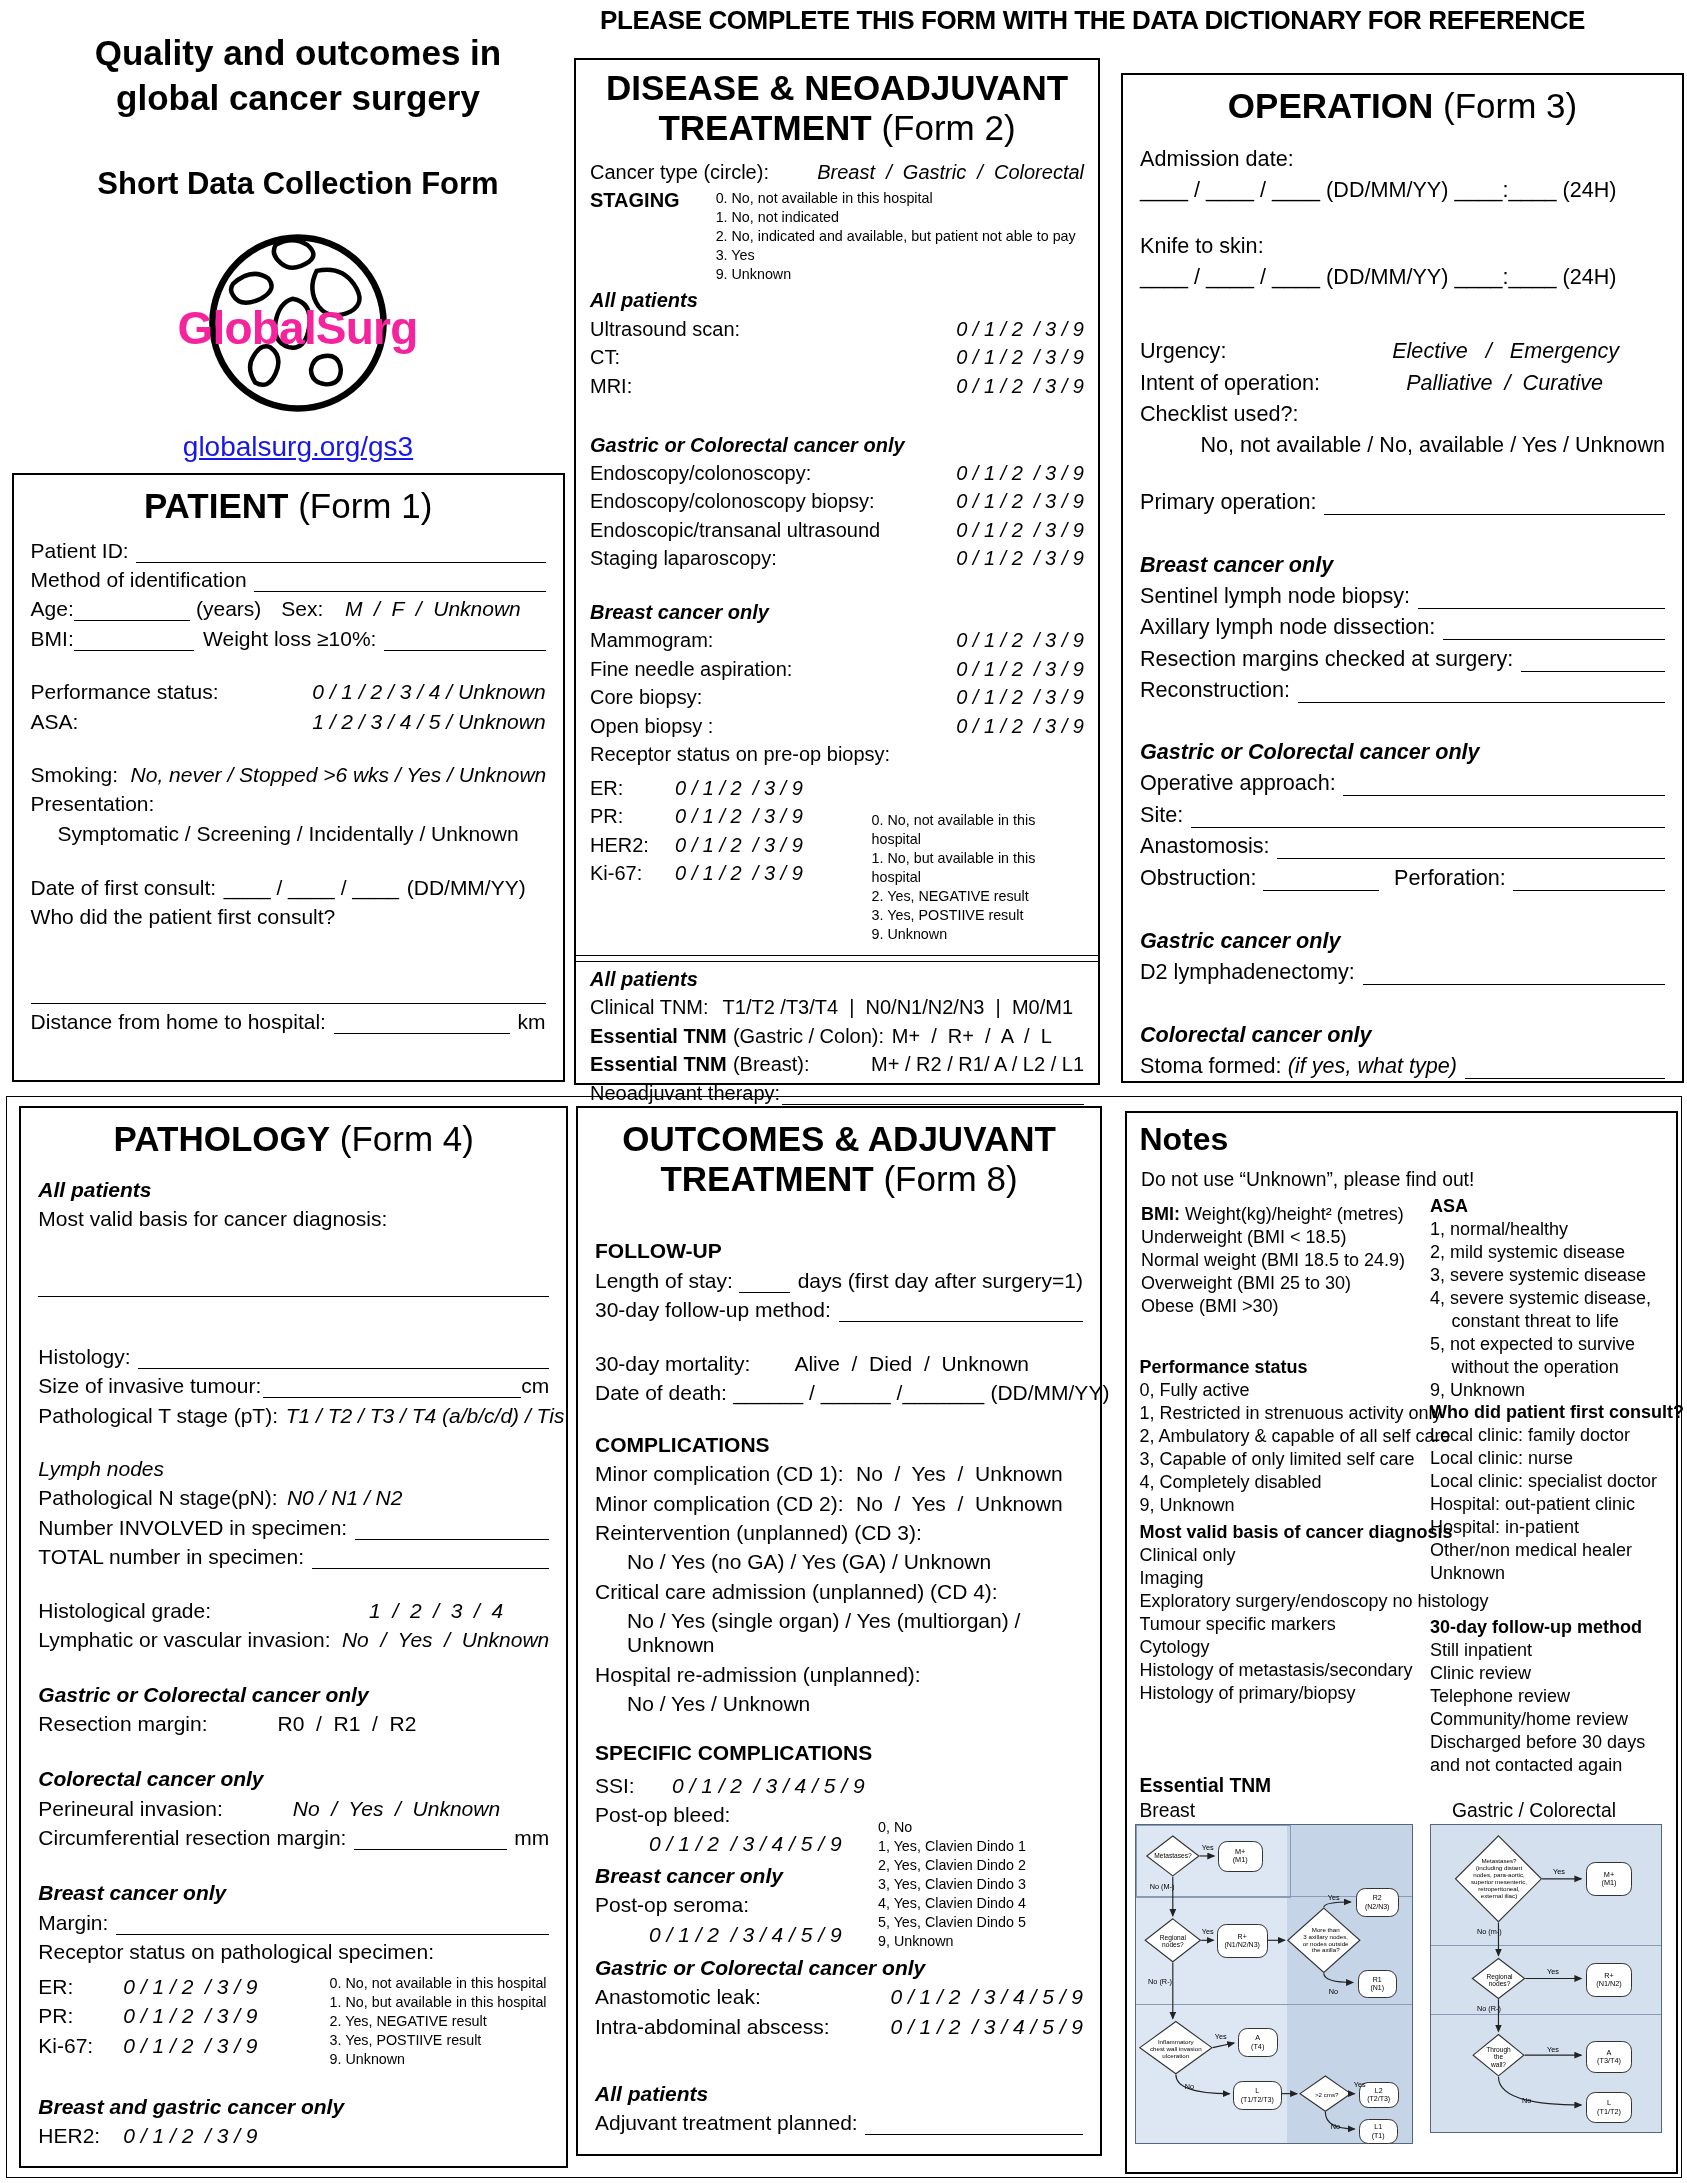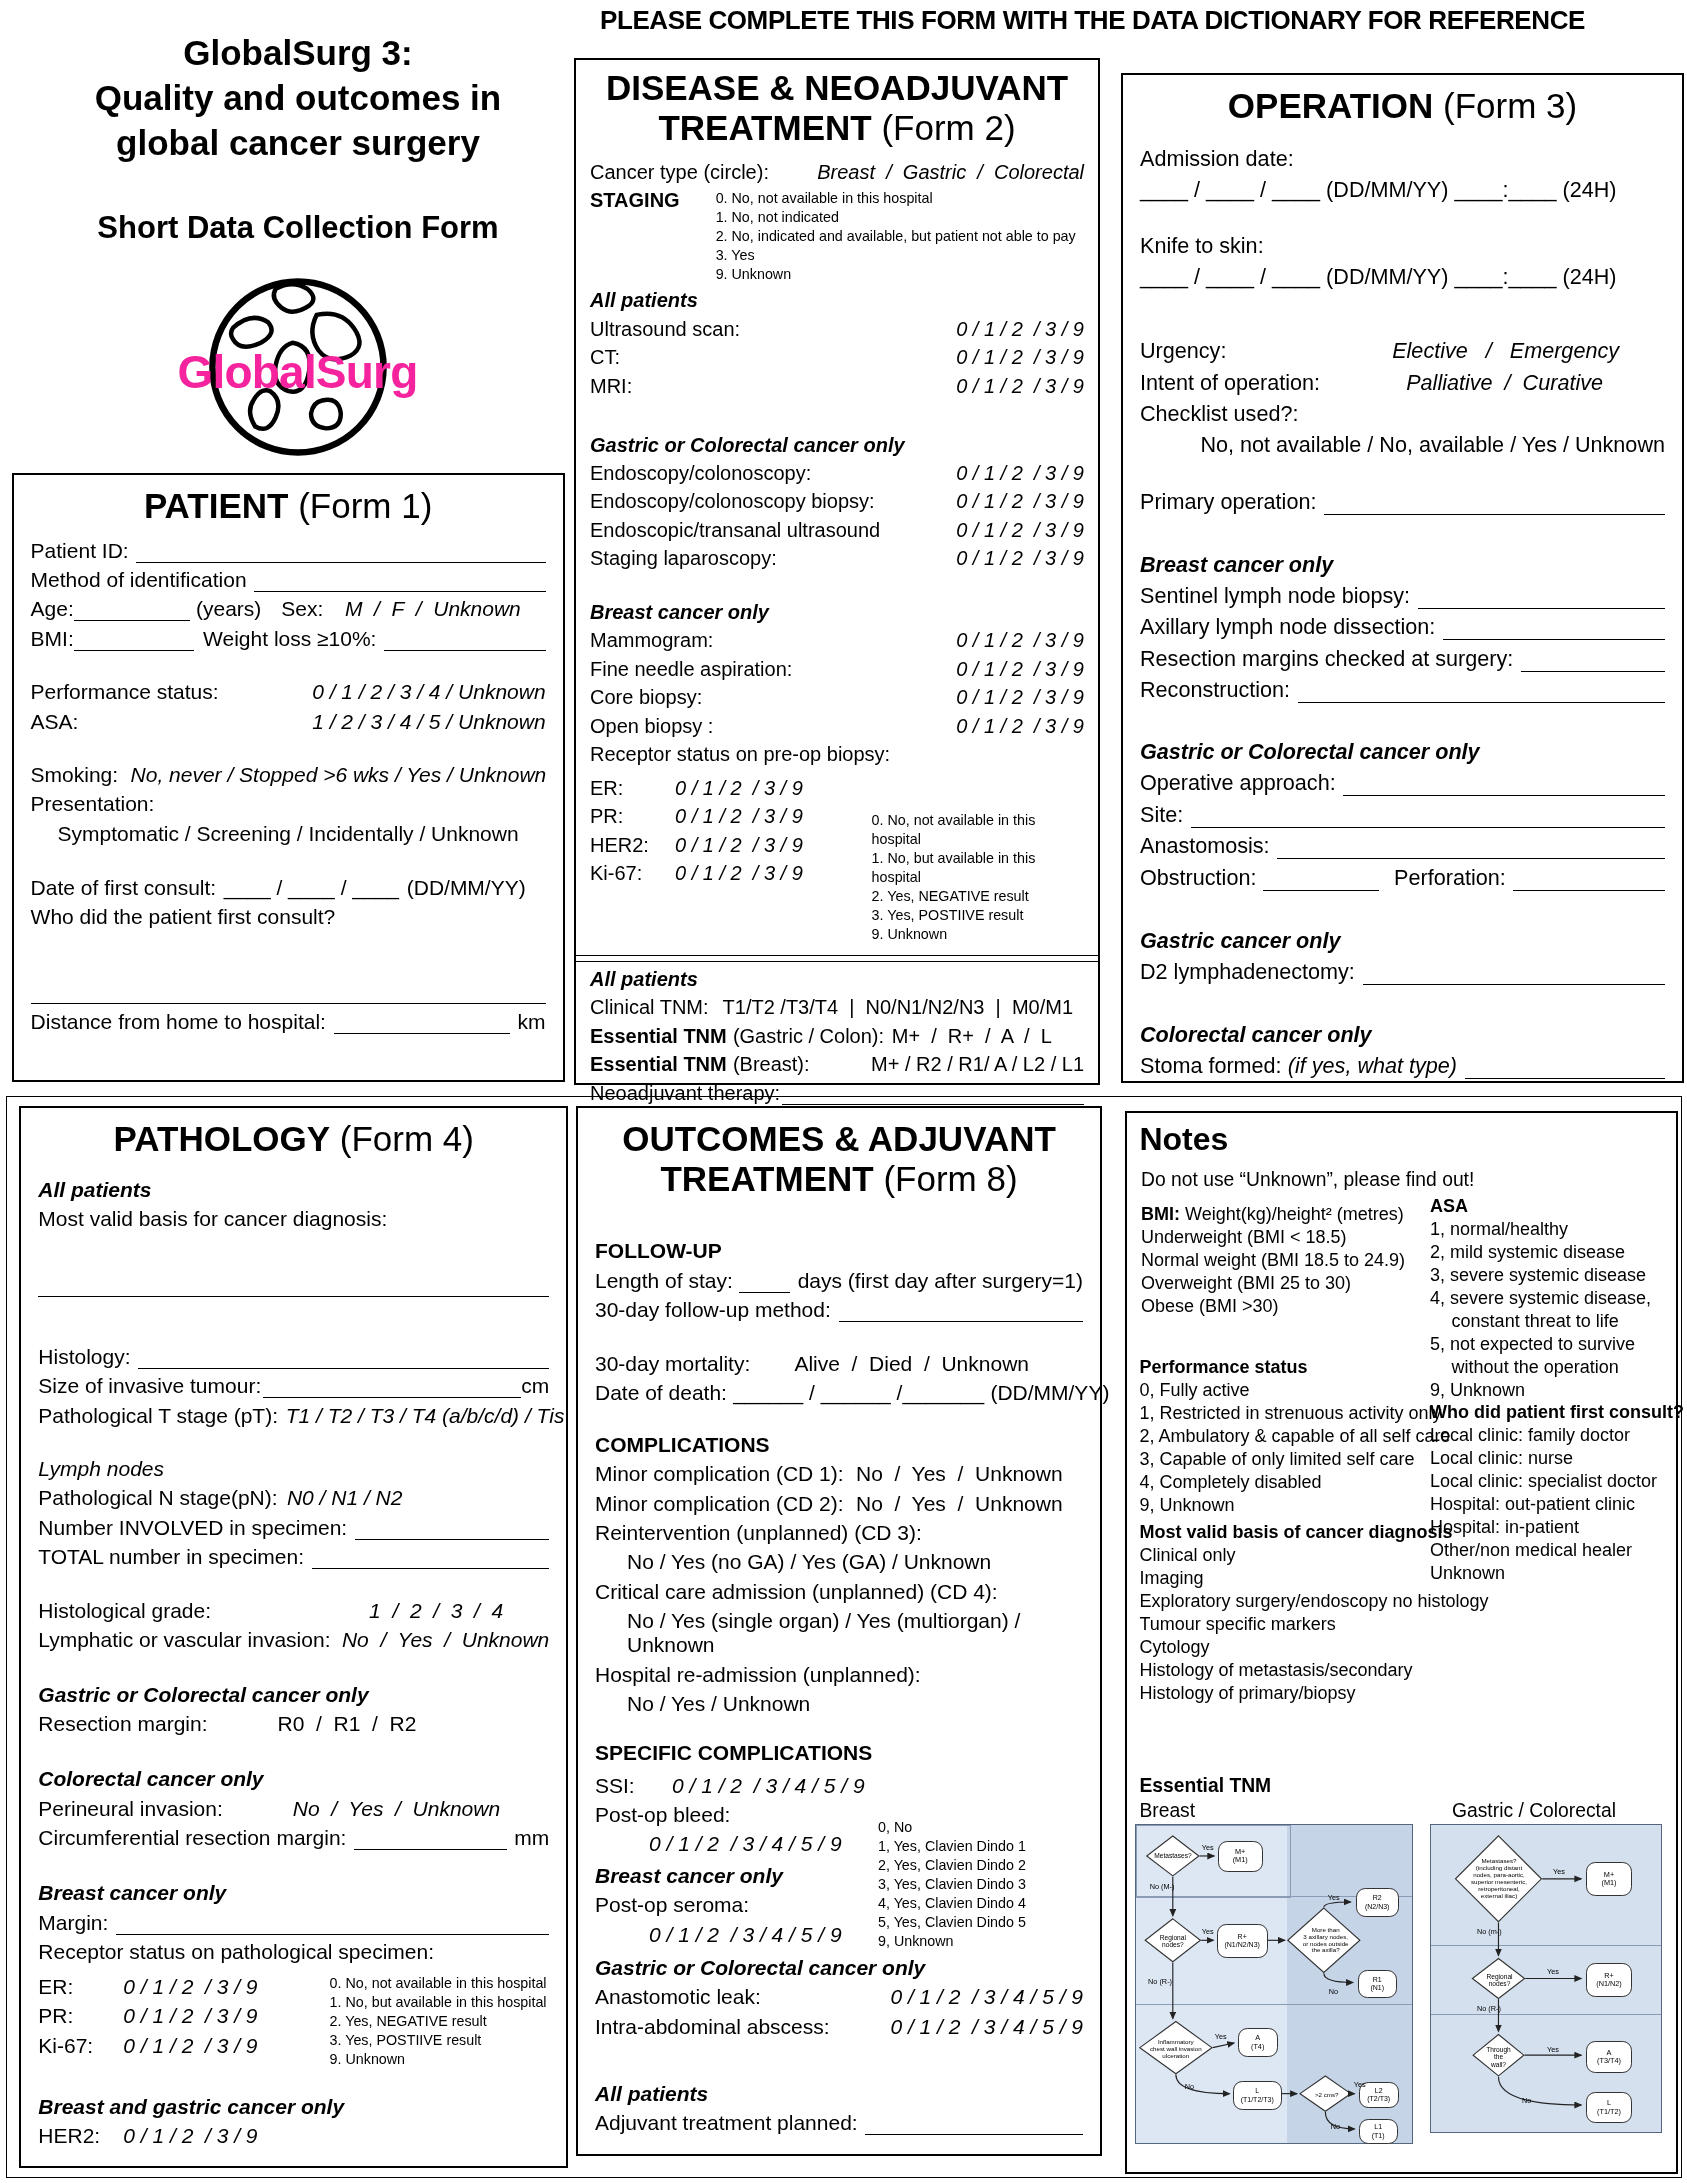--- a/index.html
+++ b/index.html
@@ -76,21 +76,20 @@
   .dlbl{position:absolute;display:flex;align-items:center;justify-content:center;
         text-align:center;white-space:pre-line;font-size:6.6px;line-height:1.12;}
   .albl{position:absolute;font-size:7.3px;white-space:pre;}
 </style>
 </head>
 <body>
 
 <div id="hdr">PLEASE COMPLETE THIS FORM WITH THE DATA DICTIONARY FOR REFERENCE</div>
 
 <div id="branding">
-  <div class="b-title">GlobalSurg 3:</div>
   <div class="b-title">Quality and outcomes in</div>
   <div class="b-title">global cancer surgery</div>
   <div class="b-sub">Short Data Collection Form</div>
   <div id="logo">
     <svg viewBox="0 0 100 100">
       <circle cx="50" cy="50" r="46" fill="#fff" stroke="#000" stroke-width="3.5"></circle>
       <path d="M38,8 q9,-5 17,0 q6,5 1,9 q-9,6 -15,1 q-6,-5 -3,-10 z" fill="#fff" stroke="#000" stroke-width="2.4"></path>
       <path d="M60,22 q13,-3 20,7 q7,10 -2,15 q-11,5 -17,-3 q-6,-9 -1,-19 z" fill="#fff" stroke="#000" stroke-width="2.4"></path>
       <path d="M47,37 q11,2 9,15 q-2,13 -11,11 q-9,-3 -7,-14 q2,-10 9,-12 z" fill="#fff" stroke="#000" stroke-width="2.4"></path>
       <path d="M15,29 q10,-9 19,-3 q5,6 -4,11 q-11,5 -15,-2 q-2,-3 0,-6 z" fill="#fff" stroke="#000" stroke-width="2.4"></path>
@@ -614,20 +613,29 @@
     <div class="t">Most valid basis of cancer diagnosis</div>
     <div>Clinical only</div>
     <div>Imaging</div>
     <div>Exploratory surgery/endoscopy no histology</div>
     <div>Tumour specific markers</div>
     <div>Cytology</div>
     <div>Histology of metastasis/secondary</div>
     <div>Histology of primary/biopsy</div>
   </div>
 
+  <div class="nb" style="left:303px;top:503px;">
+    <div class="t" able="false">30-day follow-up method</div>
+    <div>Still inpatient</div>
+    <div>Clinic review</div>
+    <div>Telephone review</div>
+    <div>Community/home review</div>
+    <div>Discharged before 30 days</div>
+    <div>and not contacted again</div>
+  </div>
 
   <div id="tnm-title" style="left:12.4px;top:662px;">Essential TNM</div>
   <div class="tnm-col-lbl" style="left:12.4px;top:687px;">Breast</div>
   <div class="tnm-col-lbl" style="left:325px;top:687px;">Gastric / Colorectal</div>
 
   <div class="chart" id="chart-breast">
     <div class="half-l"></div>
     <div class="ch-line" style="top:71px"></div>
     <div class="ch-line" style="top:179px"></div>
     <div class="ch-box" style="left:0;top:0;width:153px;height:71px"></div>

